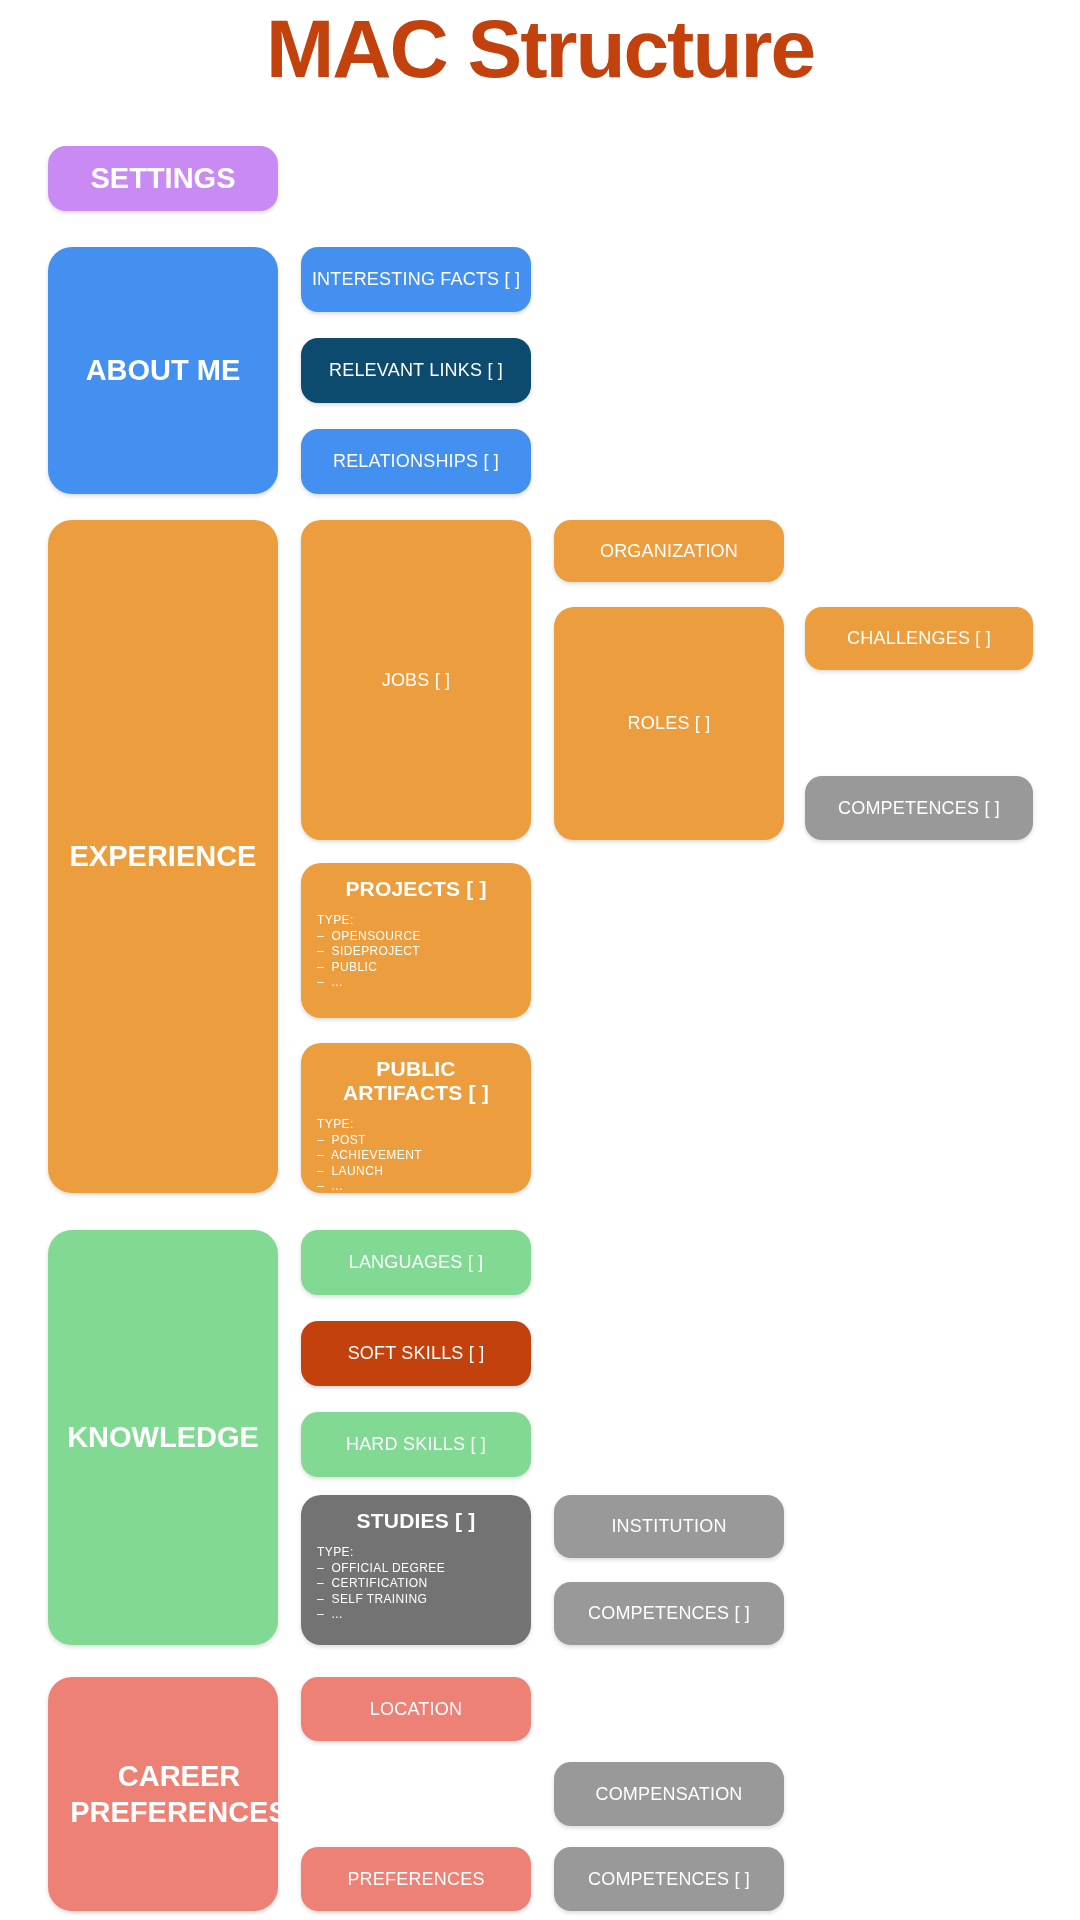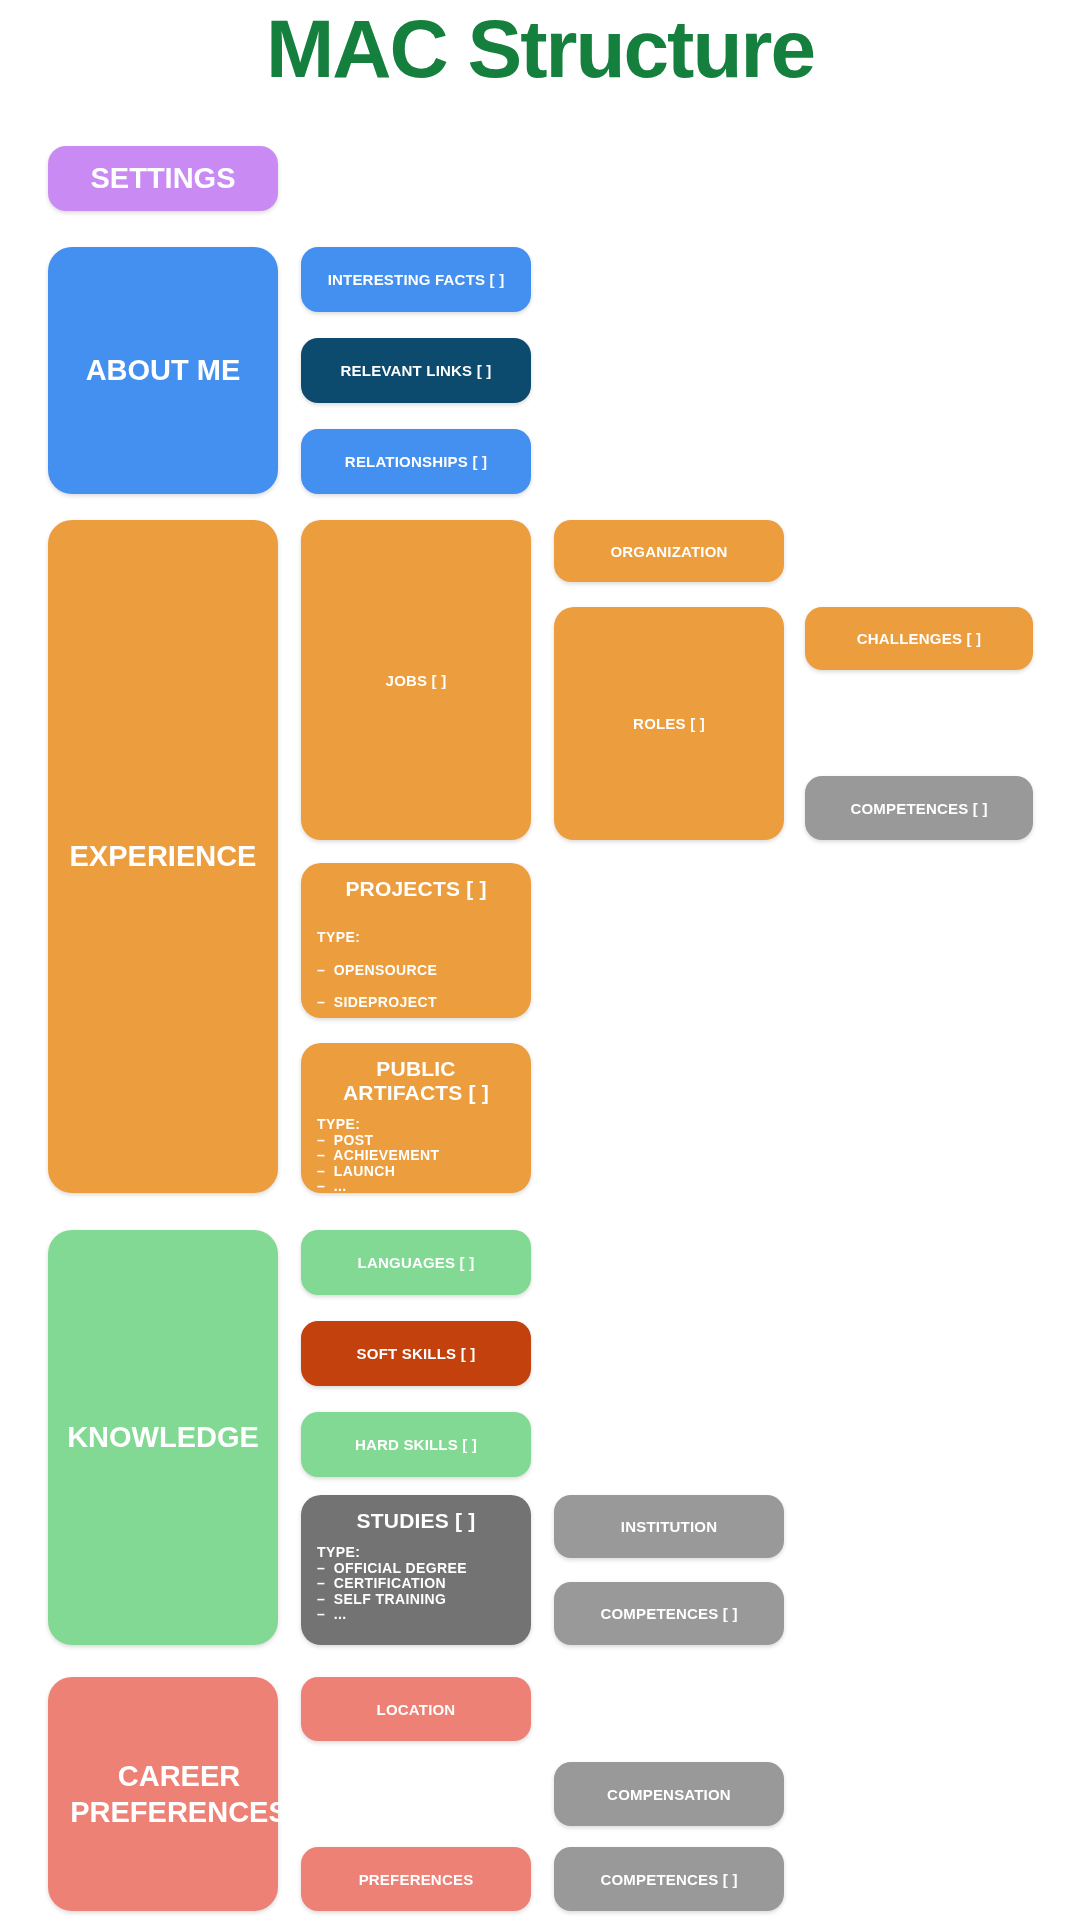--- a/index.html
+++ b/index.html
@@ -17,21 +17,21 @@
   }
   .title {
     position: absolute;
     top: 2px;
     left: 0;
     width: 100%;
     text-align: center;
     font-size: 82px;
     font-weight: 800;
     letter-spacing: -2px;
-    color: #15803d;
+    color: #c2410c;
   }
   .block {
     position: absolute;
     border-radius: 17px;
     background: #cccccc; 
     color: #ffffff;
     display: flex;
     align-items: center;
     justify-content: center;
     text-align: center;
@@ -41,42 +41,42 @@
   }
   .block.section {
     border-radius: 24px;
     font-size: 29px;
     font-weight: 800;
     line-height: 1.25;
     padding: 0 12px;
   }
   .block.medium { border-radius: 20px; }
   .block.child {
-    font-size: 15px;
-    font-weight: 700;
+    font-size: 18px;
+    font-weight: 400;
     letter-spacing: 0.2px;
     padding: 0 10px;
   }
   .block.detail {
     border-radius: 20px;
     flex-direction: column;
     align-items: stretch;
     justify-content: flex-start;
     padding: 14px 16px 10px 16px;
   }
   .detail-title {
     font-size: 21px;
     font-weight: 600;
     letter-spacing: 0.2px;
     text-align: center;
     margin-bottom: 12px;
   }
   .detail-line {
-    font-size: 14px;
-    font-weight: 700;
+    font-size: 12px;
+    font-weight: 400;
     letter-spacing: 0.4px;
     line-height: 15.5px;
     text-align: left;
     white-space: pre;
   }
 </style>
 </head>
 <body>
 
 <div id="canvas">
@@ -93,21 +93,21 @@
   <div class="block section" style="left: 31px; top: 520px; width: 230px; height: 673px; background: rgb(236, 157, 61);">EXPERIENCE</div>
 
   <div class="block child medium" style="left: 284px; top: 520px; width: 230px; height: 320px; background: rgb(236, 157, 61);">JOBS [ ]</div>
 
   <div class="block child" style="left: 537px; top: 520px; width: 230px; height: 62px; background: rgb(236, 157, 61);">ORGANIZATION</div>
   <div class="block child medium" style="left: 537px; top: 607px; width: 230px; height: 233px; background: rgb(236, 157, 61);">ROLES [ ]</div>
 
   <div class="block child" style="left: 788px; top: 607px; width: 228px; height: 63px; background: rgb(236, 157, 61);">CHALLENGES [ ]</div>
   <div class="block child" style="left: 788px; top: 776px; width: 228px; height: 64px; background: rgb(153, 153, 153);">COMPETENCES [ ]</div>
 
-  <div class="block detail" style="left: 284px; top: 863px; width: 230px; height: 155px; background: rgb(236, 157, 61); gap: 17px;">
+  <div class="block detail" style="left: 284px; top: 863px; width: 230px; height: 155px; background: rgb(236, 157, 61);">
     <div class="detail-title">PROJECTS [ ]</div>
     <div class="detail-line">TYPE:</div>
     <div class="detail-line">–  OPENSOURCE</div>
     <div class="detail-line">–  SIDEPROJECT</div>
     <div class="detail-line">–  PUBLIC</div>
     <div class="detail-line">–  ...</div>
   </div>
 
   <div class="block detail" style="left: 284px; top: 1043px; width: 230px; height: 150px; background: rgb(236, 157, 61);">
     <div class="detail-title">PUBLIC ARTIFACTS [ ]</div>

